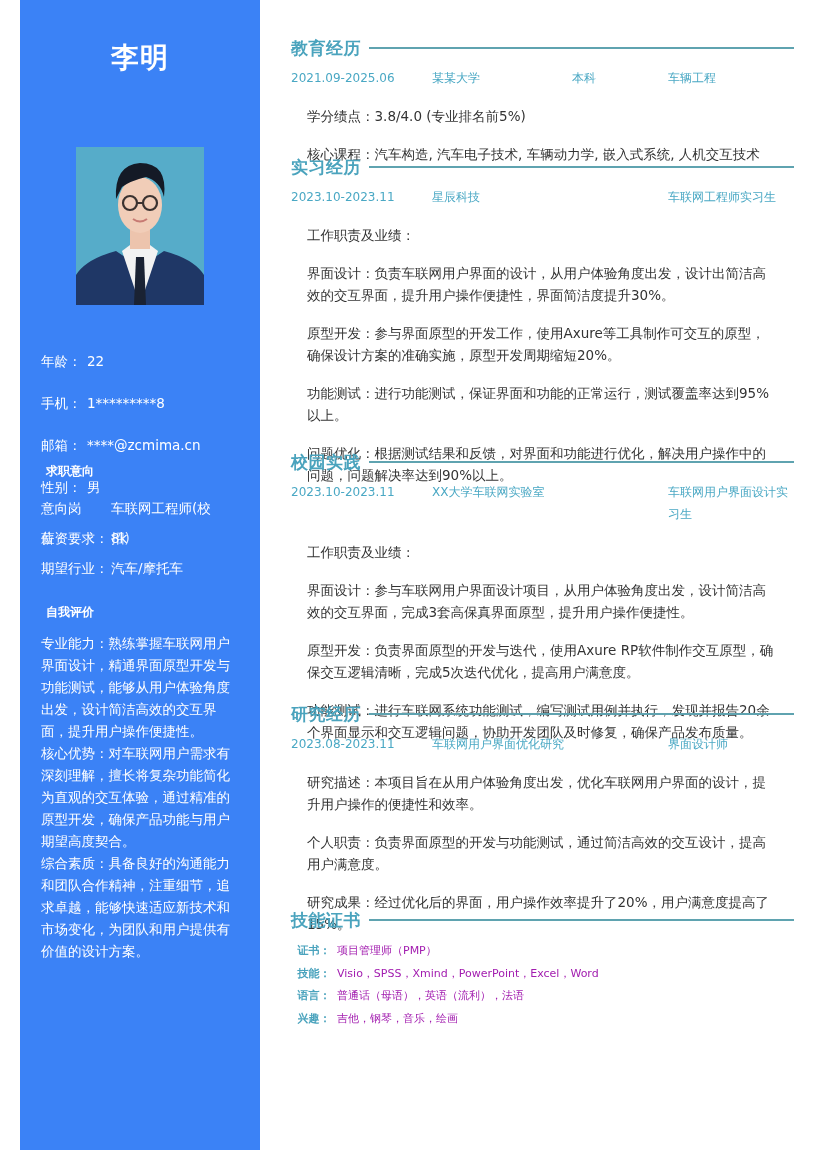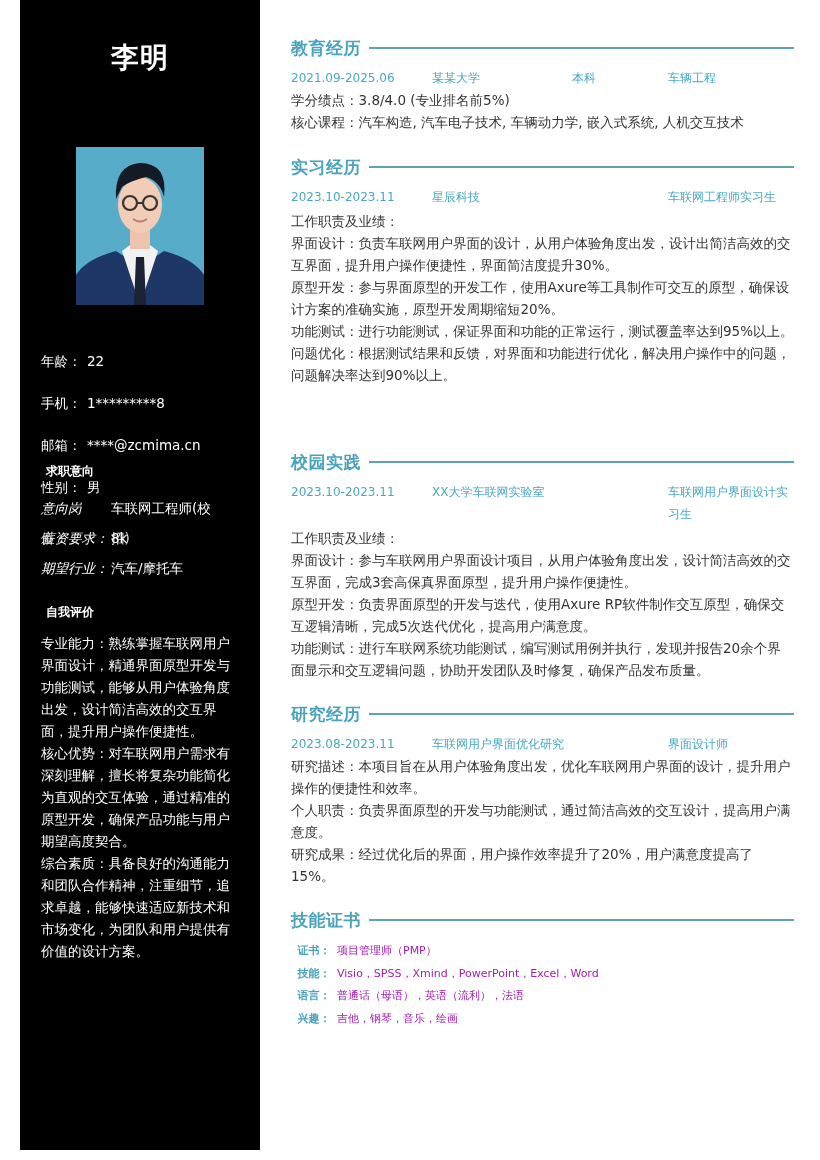--- a/index.html
+++ b/index.html
@@ -2,21 +2,21 @@
 <html><head>
 <meta charset="utf-8">
 <style>
   * { margin: 0; padding: 0; box-sizing: border-box; }
   html, body { width: 820px; height: 1160px; background: #ffffff; overflow: hidden; }
   body { position: relative; font-family: "DejaVu Sans", "Liberation Sans", sans-serif; color: #333333; }
 
   
   .sidebar {
     position: absolute; left: 20px; top: 0; width: 240px; height: 1150px;
-    background: #000000; color: #ffffff;
+    background: #3b82f6; color: #ffffff;
   }
   .name {
     position: absolute; left: 0; top: 38px; width: 240px; text-align: center;
     font-size: 28px; font-weight: bold; letter-spacing: 1px; line-height: 40px;
   }
   .photo {
     position: absolute; left: 56px; top: 147px; width: 128px; height: 158px;
     background: linear-gradient(180deg, #5fb3cf 0%, #4aa6c6 100%);
     overflow: hidden;
   }
@@ -25,21 +25,21 @@
   .info { position: absolute; left: 21px; top: 333px; width: 210px; font-size: 13.5px; }
   .info-row { display: flex; height: 26px; line-height: 24px; margin-top: 16px; }
   .info-label { width: 46px; white-space: nowrap; }
   .info-value { white-space: nowrap; }
 
   .side-title {
     position: absolute; left: 26px; font-size: 12px; font-weight: bold; line-height: 24px;
   }
   .intent { position: absolute; left: 21px; top: 496px; width: 215px; font-size: 13.5px; }
   .intent-row { position: relative; display: flex; height: 30px; line-height: 24px; white-space: nowrap; }
-  .intent-label { width: 70px; font-style: italic; }
+  .intent-label { width: 70px; }
   .intent-value { overflow: hidden; max-width: 140px; white-space: nowrap; }
   .overlap { position: absolute; top: 0; }
 
   .eval {
     position: absolute; left: 21px; top: 632px; width: 200px;
     font-size: 13.5px; line-height: 22px;
   }
   .eval p { margin: 0; }
 
   
@@ -50,21 +50,21 @@
   .sec-line { flex: 1; height: 2px; background: #5FA3B0; margin-left: 8px; }
 
   .meta { display: flex; font-size: 12px; color: #4AA8C4; line-height: 22px; margin-top: 7px; }
   .meta .c1 { width: 141px; white-space: nowrap; }
   .meta .c2 { width: 140px; white-space: nowrap; }
   .meta .c3 { width: 96px; white-space: nowrap; }
   .meta .c4 { width: 126px; }
   .meta .c23 { width: 236px; white-space: nowrap; }
 
   .body-text { font-size: 13.5px; line-height: 22px; color: #333333; }
-  .body-text p { margin: 0; }
+  .body-text p { margin: 16px; }
 
   .skill-row { display: flex; font-size: 11px; line-height: 22.5px; text-align: center; }
   .skill-label { width: 46px; color: #4AA3BD; font-weight: bold; white-space: nowrap; }
   .skill-value { color: #a21caf; white-space: nowrap; }
 </style>
 </head>
 <body>
 
 <div class="sidebar">
   <div class="name">李明</div>

